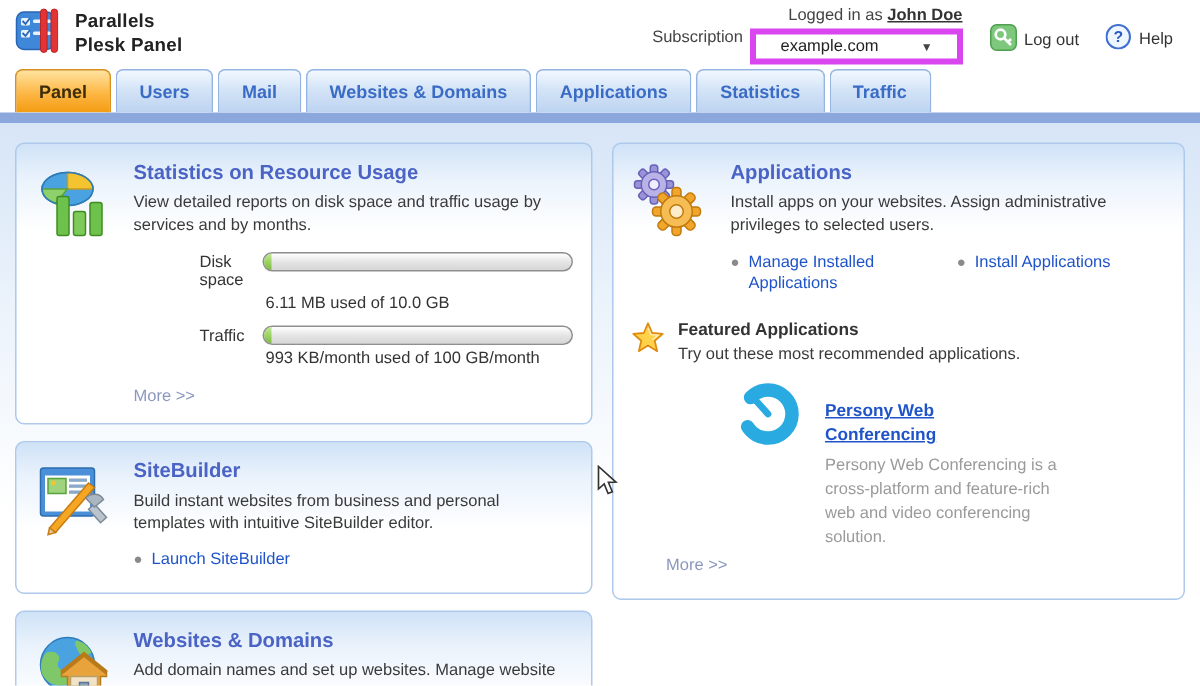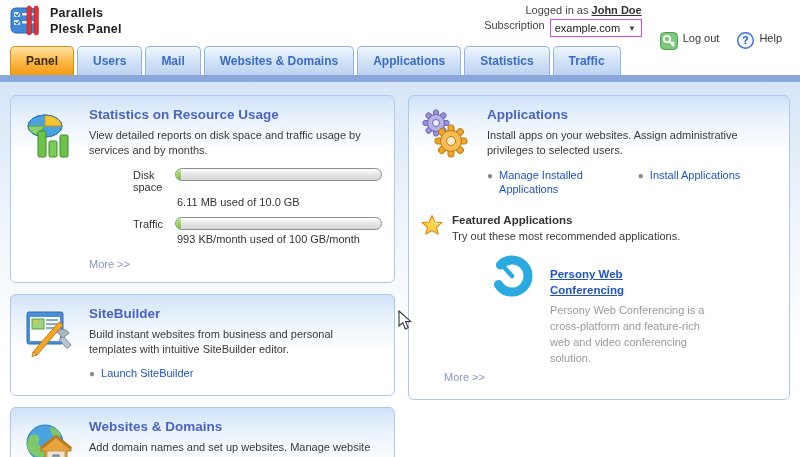--- a/index.html
+++ b/index.html
@@ -12,25 +12,25 @@
   
   .header { height:44px; background:#ffffff; position:relative; }
   .brand { position:absolute; left:10px; top:4px; display:flex; align-items:center; gap:8px; }
   .brand-text { font-size:12.5px; font-weight:bold; color:#222; line-height:1.25; letter-spacing:.2px; }
   .header-right { position:absolute; right:18px; top:4px; display:flex; align-items:flex-start; gap:18px; }
   .session { text-align:right; font-size:11px; color:#444; }
   .session-row1 { margin-bottom:3px; }
   .user-link { font-weight:bold; color:#333; text-decoration:underline; cursor:pointer; }
   .sub-row { display:flex; align-items:flex-start; gap:5px; justify-content:flex-end; }
   .sub-select {
-    border:1px solid #d946ef; background:#fff; font-size:11px; color:#222;
-    padding:2px 4px; display:flex; align-items:center; gap:8px; min-width:92px; cursor:pointer;
+    border:4px solid #d946ef; background:#fff; font-size:11px; color:#222;
+    padding:2px 16px; display:flex; align-items:center; gap:28px; min-width:92px; cursor:pointer;
   }
   .sub-caret { font-size:8px; color:#444; }
-  .hbtn { display:flex; align-items:flex-start; gap:5px; font-size:11px; color:#333; cursor:pointer; margin-top:28px; }
+  .hbtn { display:flex; align-items:center; gap:5px; font-size:11px; color:#333; cursor:pointer; margin-top:12px; }
   
   .tabbar { padding-left:10px; display:flex; gap:3px; align-items:flex-end; height:31px; }
   .tab {
     border:1px solid #96b4e2; border-bottom:none; border-radius:5px 5px 0 0;
     background:linear-gradient(#f2f8fe, #d4e4f7 45%, #bcd3f0);
     color:#3b6cc5; font-weight:bold; font-size:12px; padding:7px 15px 7px;
     cursor:pointer; white-space:nowrap;
   }
   .tab.active {
     background:linear-gradient(#ffe3a0, #fdb644 55%, #f39c12);

